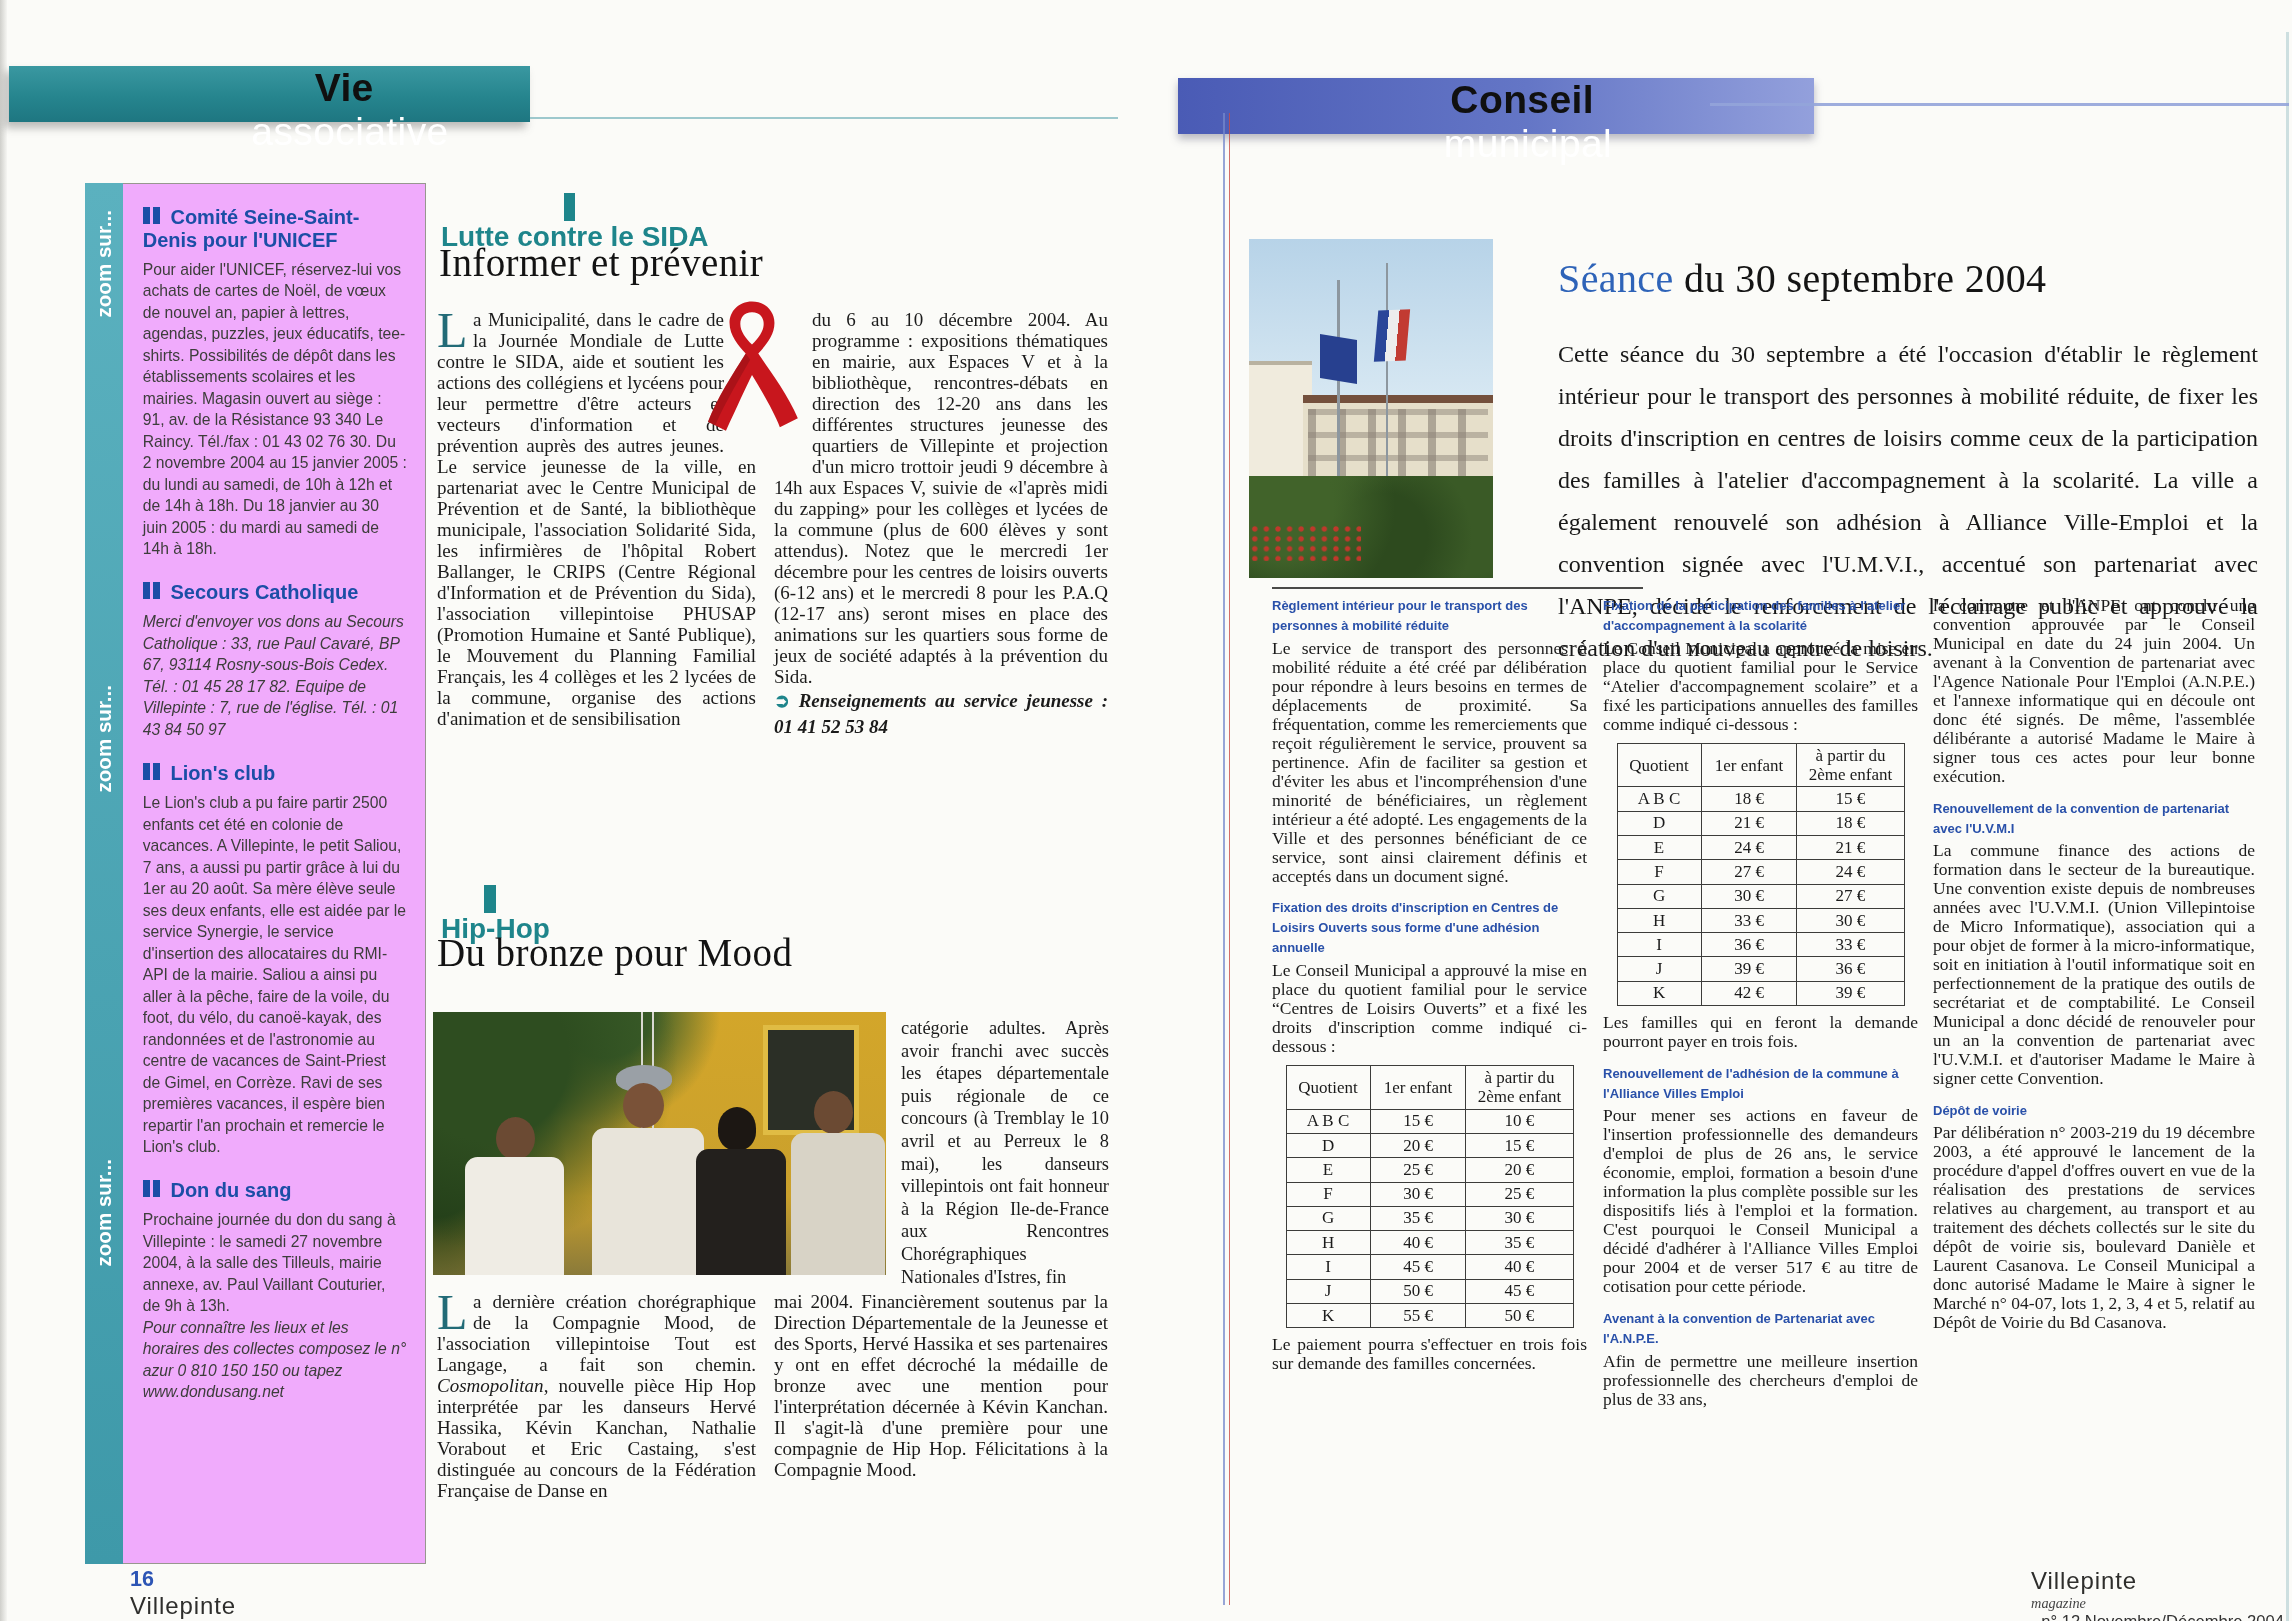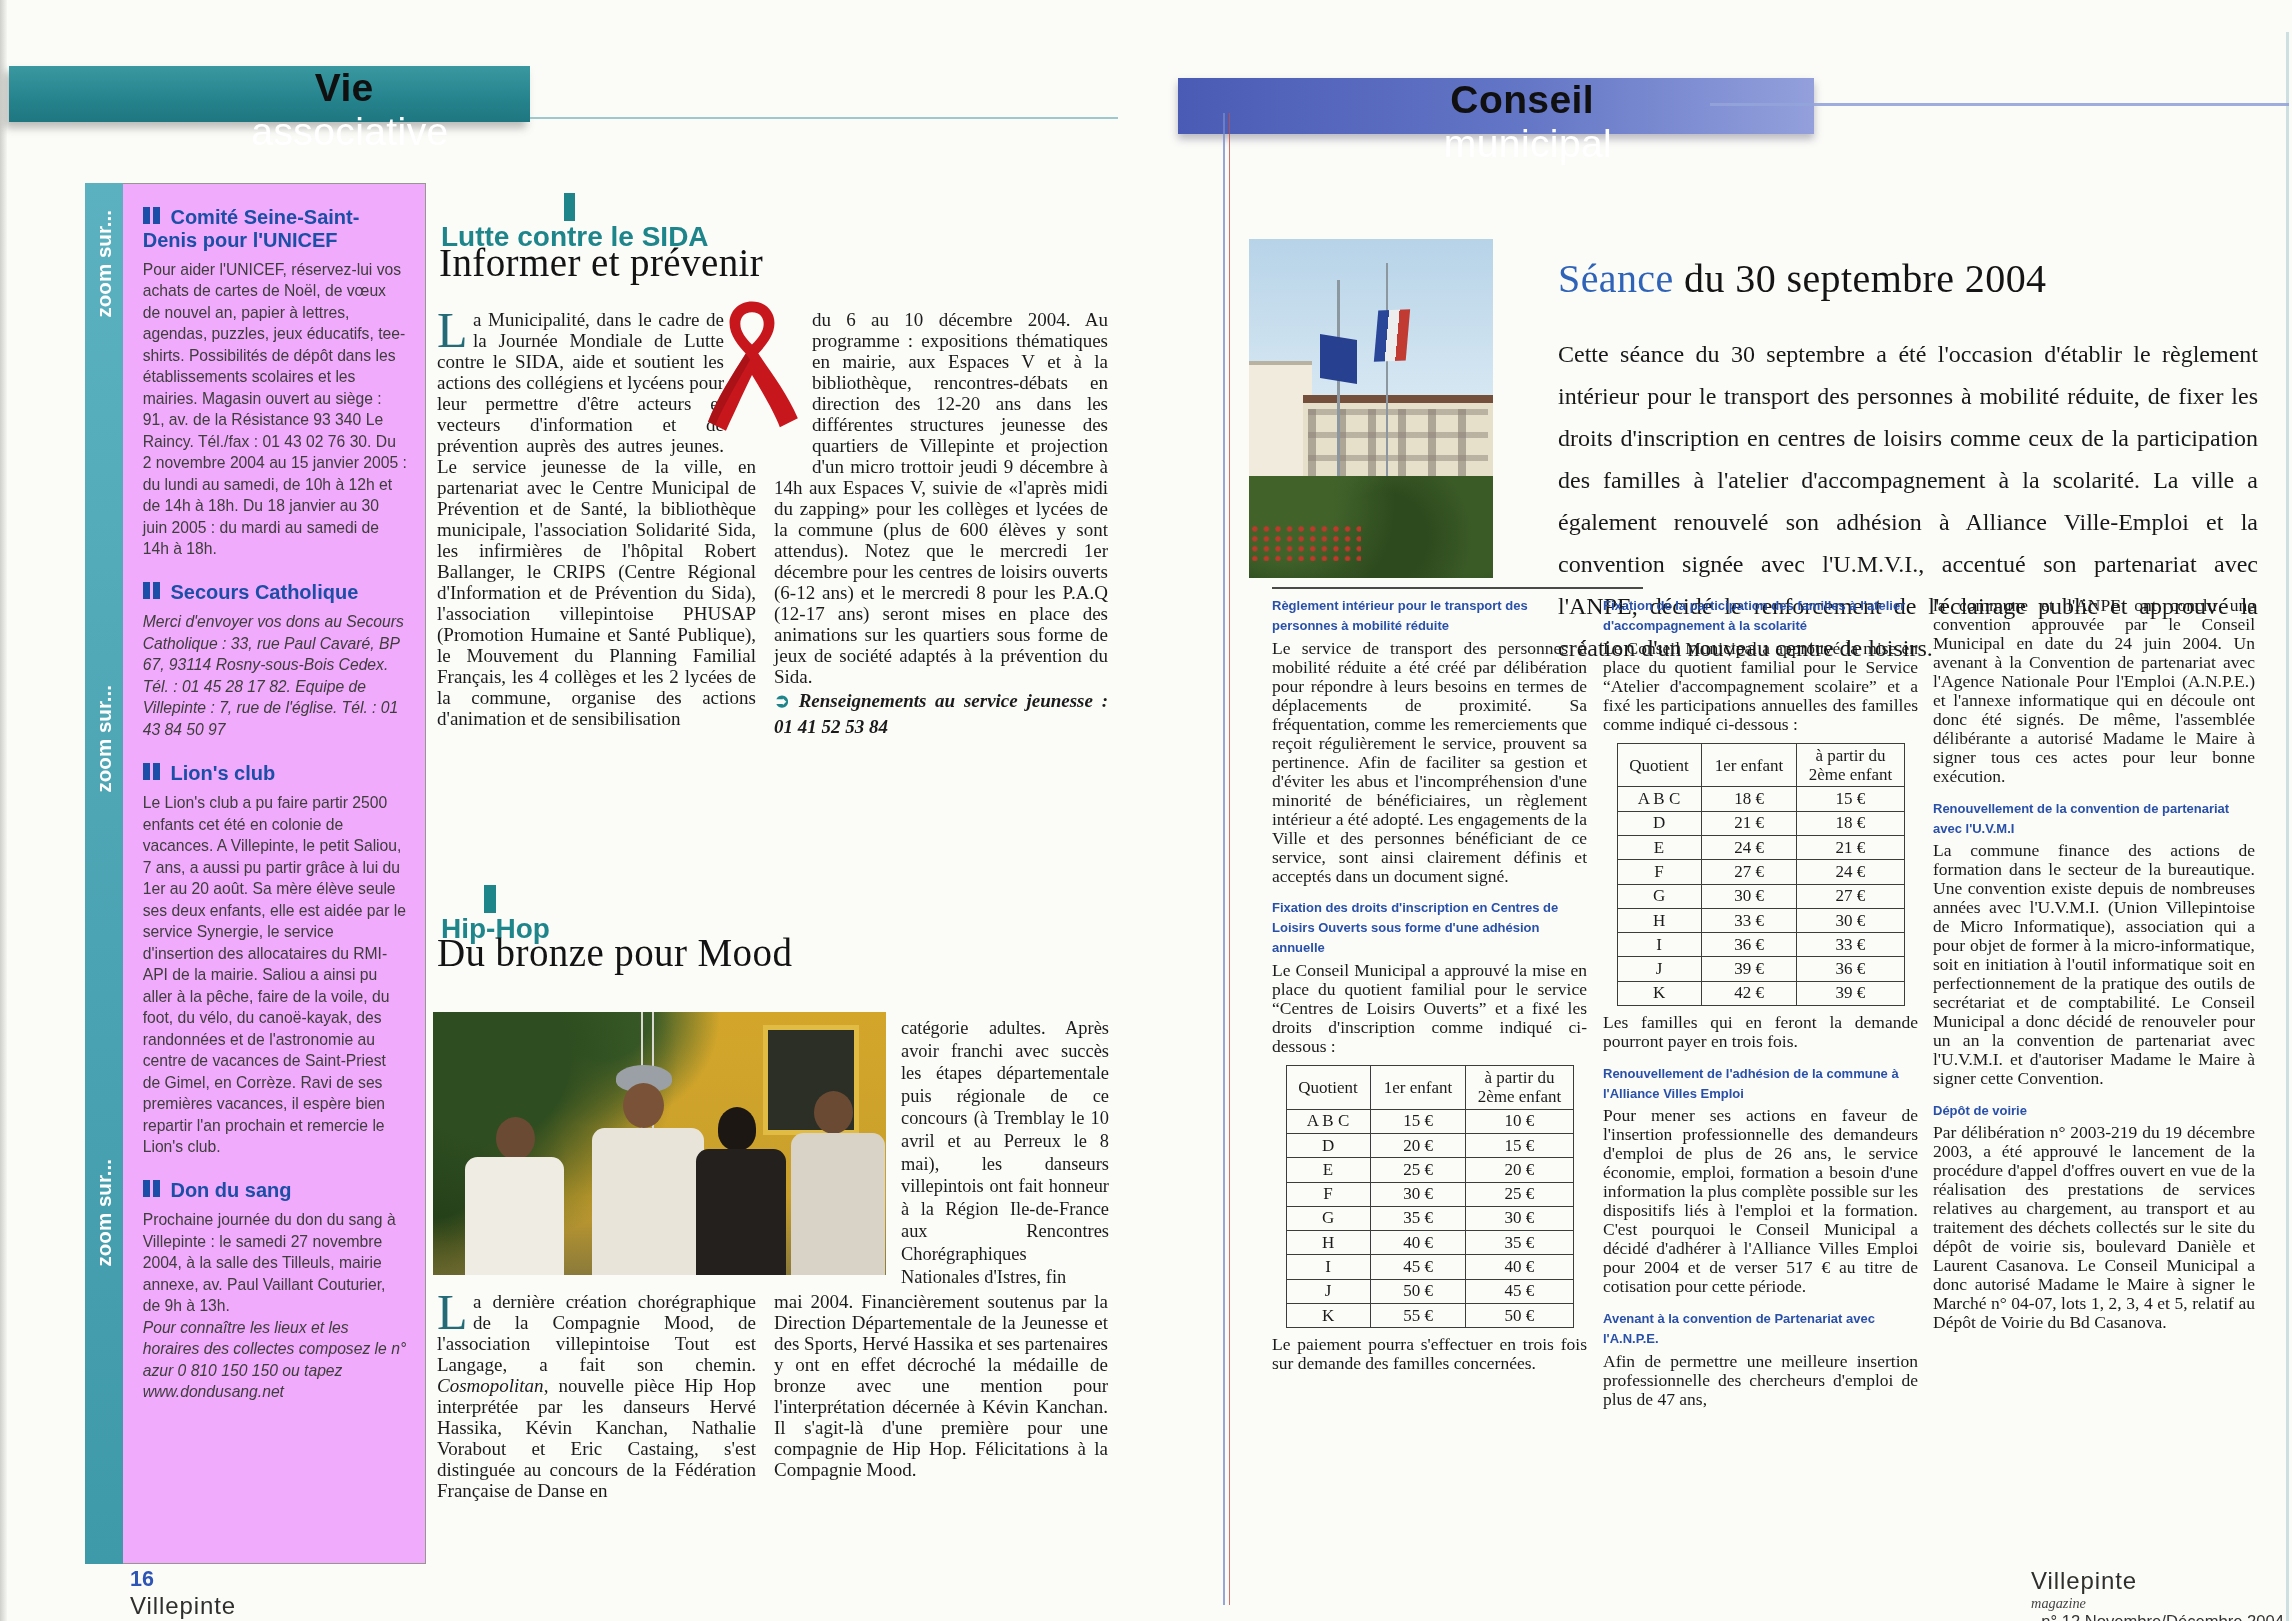--- a/index.html
+++ b/index.html
@@ -358,21 +358,21 @@
               <td>K</td>
               <td>42 €</td>
               <td>39 €</td>
             </tr>
       </tbody>
         </table>
       <p>Les familles qui en feront la demande pourront payer en trois fois.</p>
       <h4>Renouvellement de l'adhésion de la commune à l'Alliance Villes Emploi</h4>
       <p>Pour mener ses actions en faveur de l'insertion professionnelle des demandeurs d'emploi de plus de 26 ans, le service économie, emploi, formation a besoin d'une information la plus complète possible sur les dispositifs liés à l'emploi et la formation. C'est pourquoi le Conseil Municipal a décidé d'adhérer à l'Alliance Villes Emploi pour 2004 et de verser 517 € au titre de cotisation pour cette période.</p>
       <h4>Avenant à la convention de Partenariat avec l'A.N.P.E.</h4>
-      <p>Afin de permettre une meilleure insertion professionnelle des chercheurs d'emploi de plus de 47 ans,</p>
+      <p>Afin de permettre une meilleure insertion professionnelle des chercheurs d'emploi de plus de 33 ans,</p>
     </div>
 
     <div class="abs ccol" style="left:1933px;top:596px;width:322px;">
       <p>la commune et l'ANPE ont conclu une convention approuvée par le Conseil Municipal en date du 24 juin 2004. Un avenant à la Convention de partenariat avec l'Agence Nationale Pour l'Emploi (A.N.P.E.) et l'annexe informatique qui en découle ont donc été signés. De même, l'assemblée délibérante a autorisé Madame le Maire à signer tous ces actes pour leur bonne exécution.</p>
       <h4>Renouvellement de la convention de partenariat avec l'U.V.M.I</h4>
       <p>La commune finance des actions de formation dans le secteur de la bureautique. Une convention existe depuis de nombreuses années avec l'U.V.M.I. (Union Villepintoise de Micro Informatique), association qui a pour objet de former à la micro-informatique, soit en initiation à l'outil informatique soit en perfectionnement de la pratique des outils de secrétariat et de comptabilité. Le Conseil Municipal a donc décidé de renouveler pour un an la convention de partenariat avec l'U.V.M.I. et d'autoriser Madame le Maire à signer cette Convention.</p>
       <h4>Dépôt de voirie</h4>
       <p>Par délibération n° 2003-219 du 19 décembre 2003, a été approuvé le lancement de la procédure d'appel d'offres ouvert en vue de la réalisation des prestations de services relatives au chargement, au transport et au traitement des déchets collectés sur le site du dépôt de voirie sis, boulevard Danièle et Laurent Casanova. Le Conseil Municipal a donc autorisé Madame le Maire à signer le Marché n° 04-07, lots 1, 2, 3, 4 et 5, relatif au Dépôt de Voirie du Bd Casanova.</p>
     </div>
 

